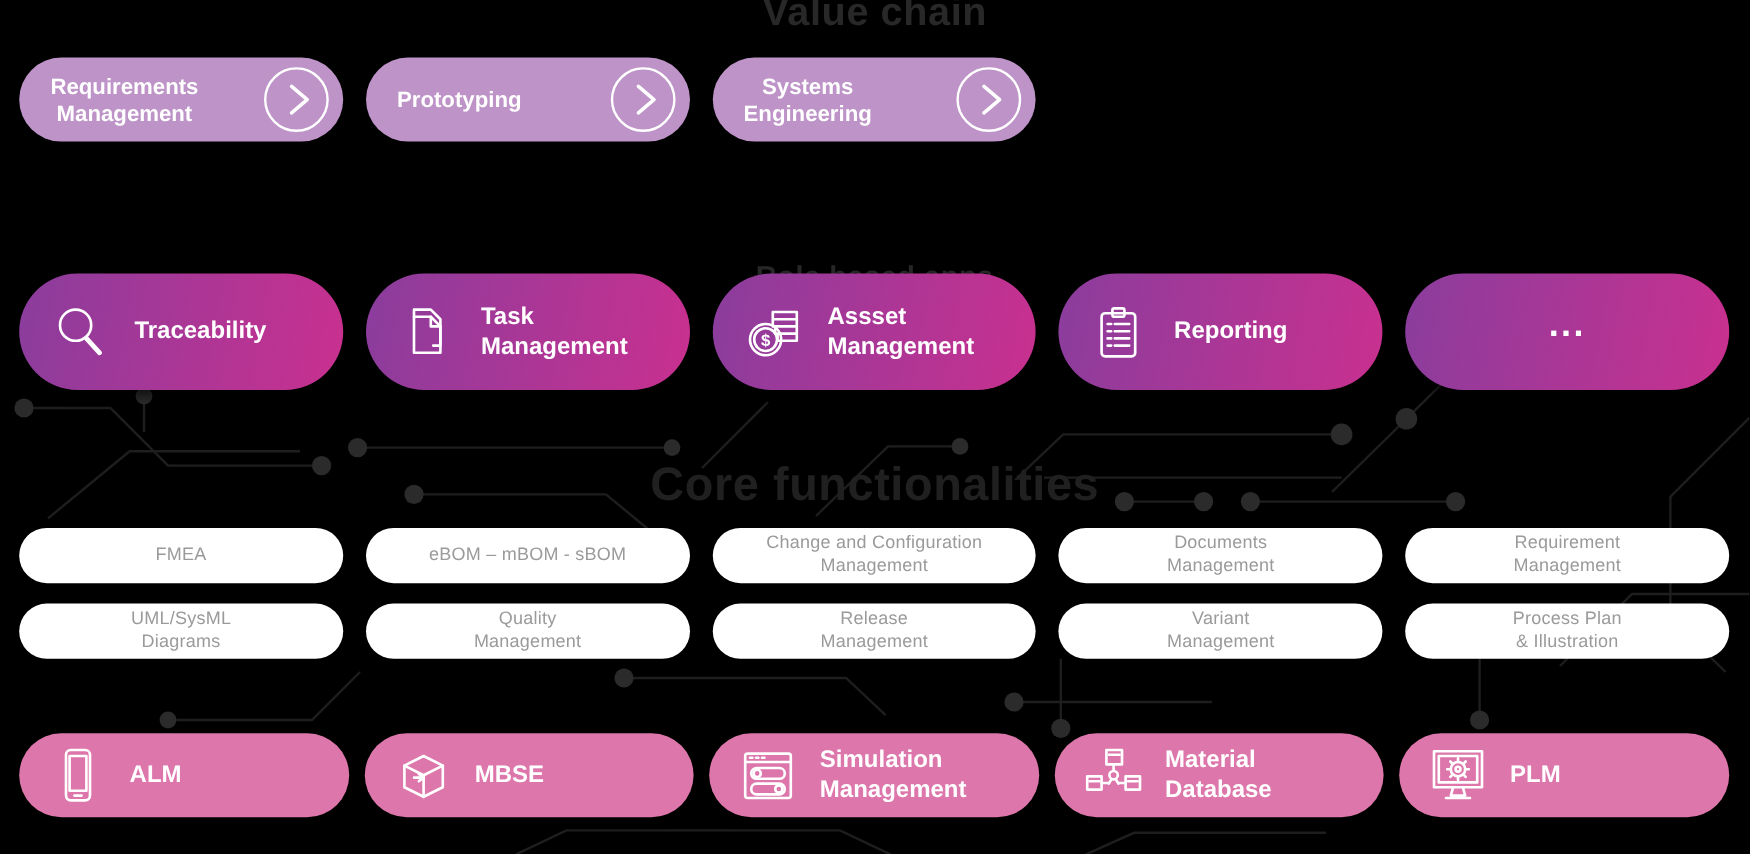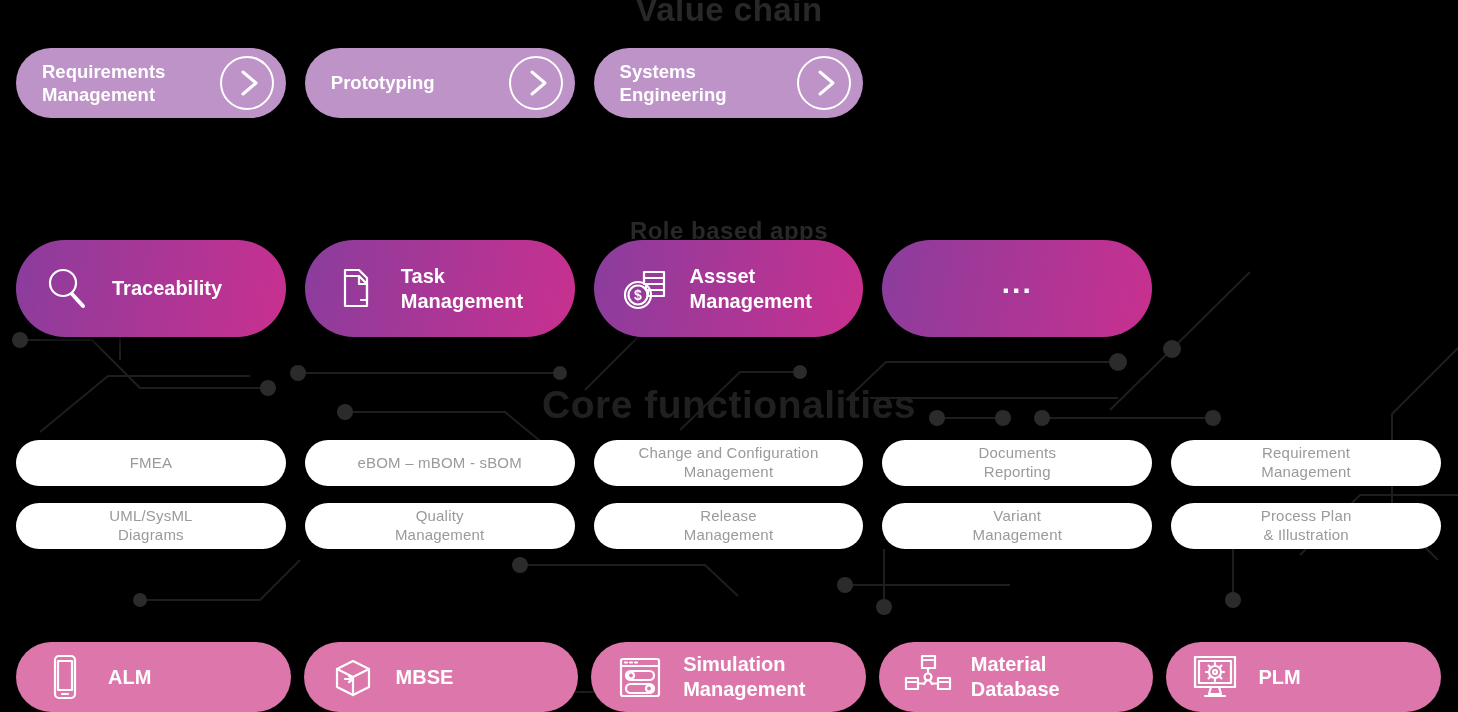--- a/index.html
+++ b/index.html
@@ -10,25 +10,25 @@
   .layer > *{pointer-events:auto;}
 
   .heading{position:absolute;width:100%;text-align:center;font-weight:700;
            letter-spacing:.5px;color:#282828;}
   .h-vc{top:-9px;font-size:33px;}
   .h-role{top:172px;font-size:24px;margin-top:45px;}
   .h-core{top:383px;font-size:39px;color:#202020;}
 
   .row{position:absolute;left:16px;width:1425px;display:grid;
        grid-template-columns:repeat(5,1fr);gap:19px;}
-  .vc-row{top:48px;height:70px;}
-  .role-row{top:240px;height:97px;}
+  .vc-row{top:48px;height:70px;text-align:center;}
+  .role-row{top:228px;height:97px;}
   .core-row1{top:440px;height:46px;}
   .core-row2{top:503px;height:46px;}
-  .tools-row{top:642px;height:70px;gap:13px;}
+  .tools-row{top:611px;height:70px;gap:13px;}
 
   .pill{border-radius:999px;display:flex;align-items:center;box-sizing:border-box;}
   .lbl{white-space:pre-line;line-height:1.25;}
 
   .vc-pill{background:#bd93c8;color:#fff;font-weight:700;font-size:18.5px;
            padding:0 8px 0 26px;justify-content:space-between;
            box-shadow:0 4px 7px rgba(0,0,0,.55);}
   .chev{width:56px;height:56px;flex:0 0 56px;margin-right:3px;}
 
   .role-pill{background:linear-gradient(100deg,#8a3d9d 0%,#c9308f 100%);
@@ -147,39 +147,47 @@
     <div class="pill role-pill">
       <svg class="ricon icon-stroke" viewBox="0 0 50 50">
           <path d="M24 8 h20 v6 h-20 z M24 14 h20 v6 h-20 z M26 20 h18 v6 h-18 z M28 26 h16 v6 h-16 z"></path>
           <circle cx="18" cy="31" r="13"></circle>
           <circle cx="18" cy="31" r="9.5"></circle>
           <text x="18" y="36" text-anchor="middle" font-size="14" font-weight="bold" fill="#fff" stroke="none" font-family="Liberation Sans, sans-serif">$</text>
         </svg>
       <span class="lbl">Assset
 Management</span>
     </div>
+    <div class="pill role-pill">
+      <svg class="ricon icon-stroke" viewBox="0 0 50 50">
+          <rect x="10" y="9" width="28" height="36" rx="3"></rect>
+          <rect x="19" y="5" width="10" height="7" rx="1.5"></rect>
+          <path d="M15 18 h3 M21 18 h12 M15 24 h3 M21 24 h12 M15 30 h3 M21 30 h12 M15 36 h3 M21 36 h12"></path>
+        </svg>
+      <span class="lbl">Reporting</span>
+    </div>
     <div class="pill role-pill dots-pill">
       <span class="lbl">...</span>
     </div>
   </div>
 
   <div class="row core-row1">
     <div class="pill core-pill">
         <span class="lbl">FMEA</span>
       </div>
     <div class="pill core-pill">
         <span class="lbl">eBOM – mBOM - sBOM</span>
       </div>
     <div class="pill core-pill">
         <span class="lbl">Change and Configuration
 Management</span>
       </div>
     <div class="pill core-pill">
         <span class="lbl">Documents
-Reporting</span>
+Management</span>
       </div>
     <div class="pill core-pill">
         <span class="lbl">Requirement
 Management</span>
       </div>
   </div>
 
   <div class="row core-row2">
     <div class="pill core-pill">
         <span class="lbl">UML/SysML

